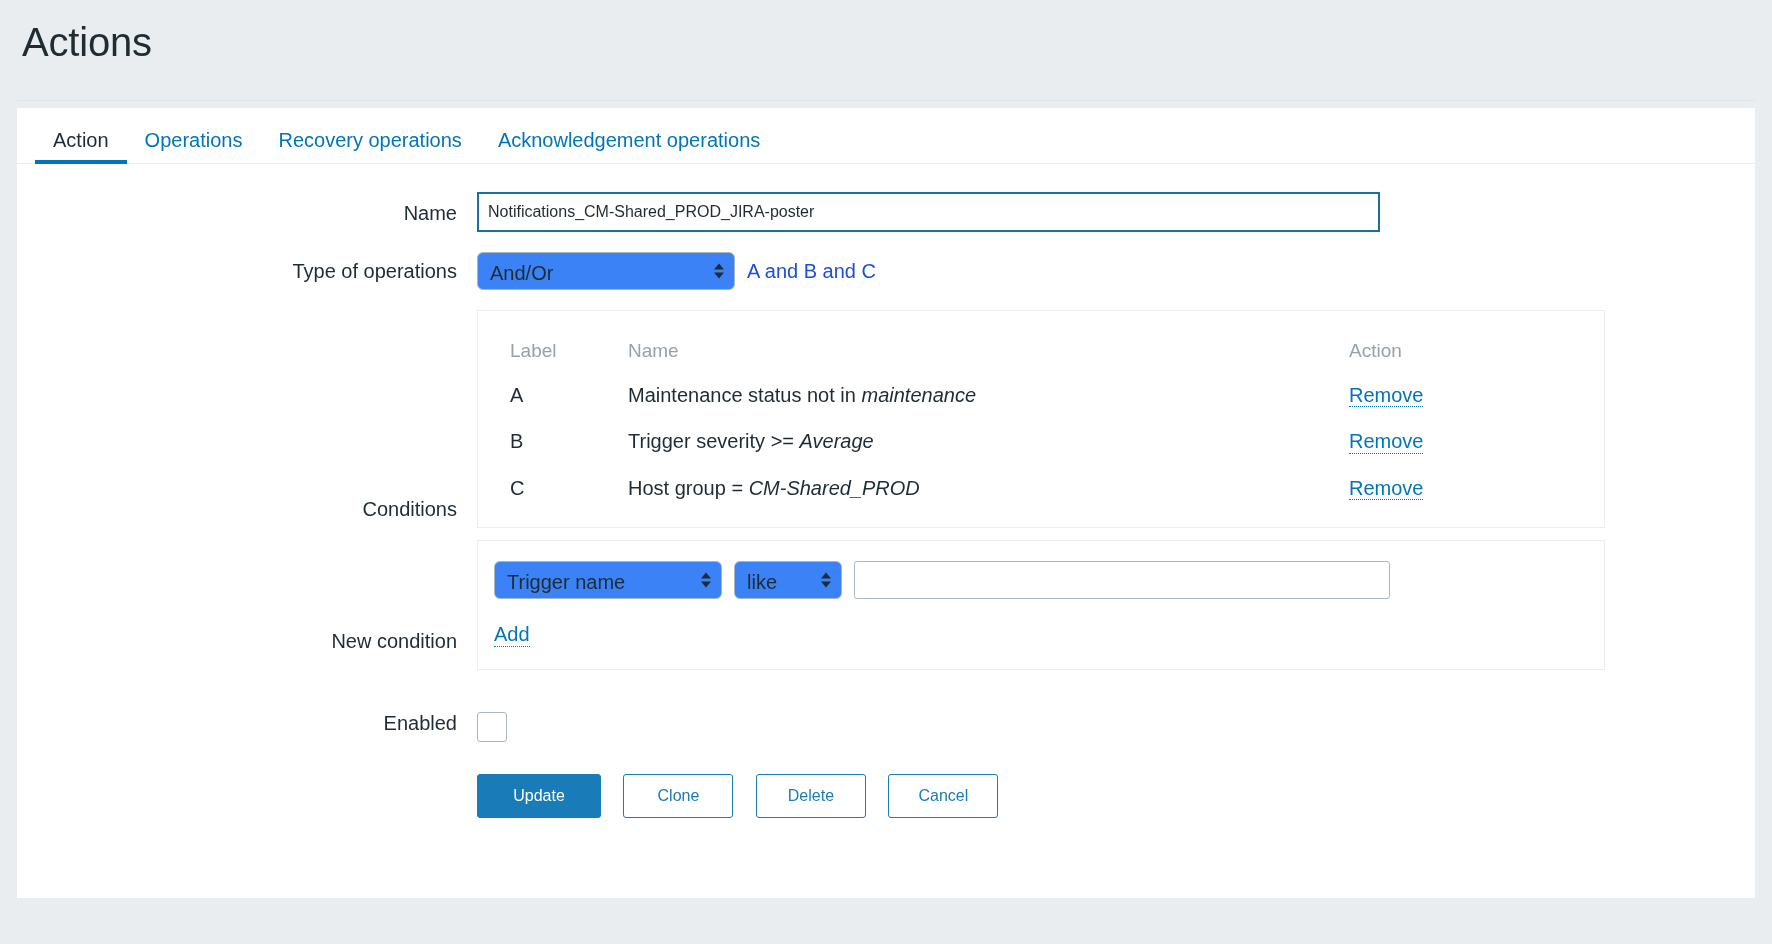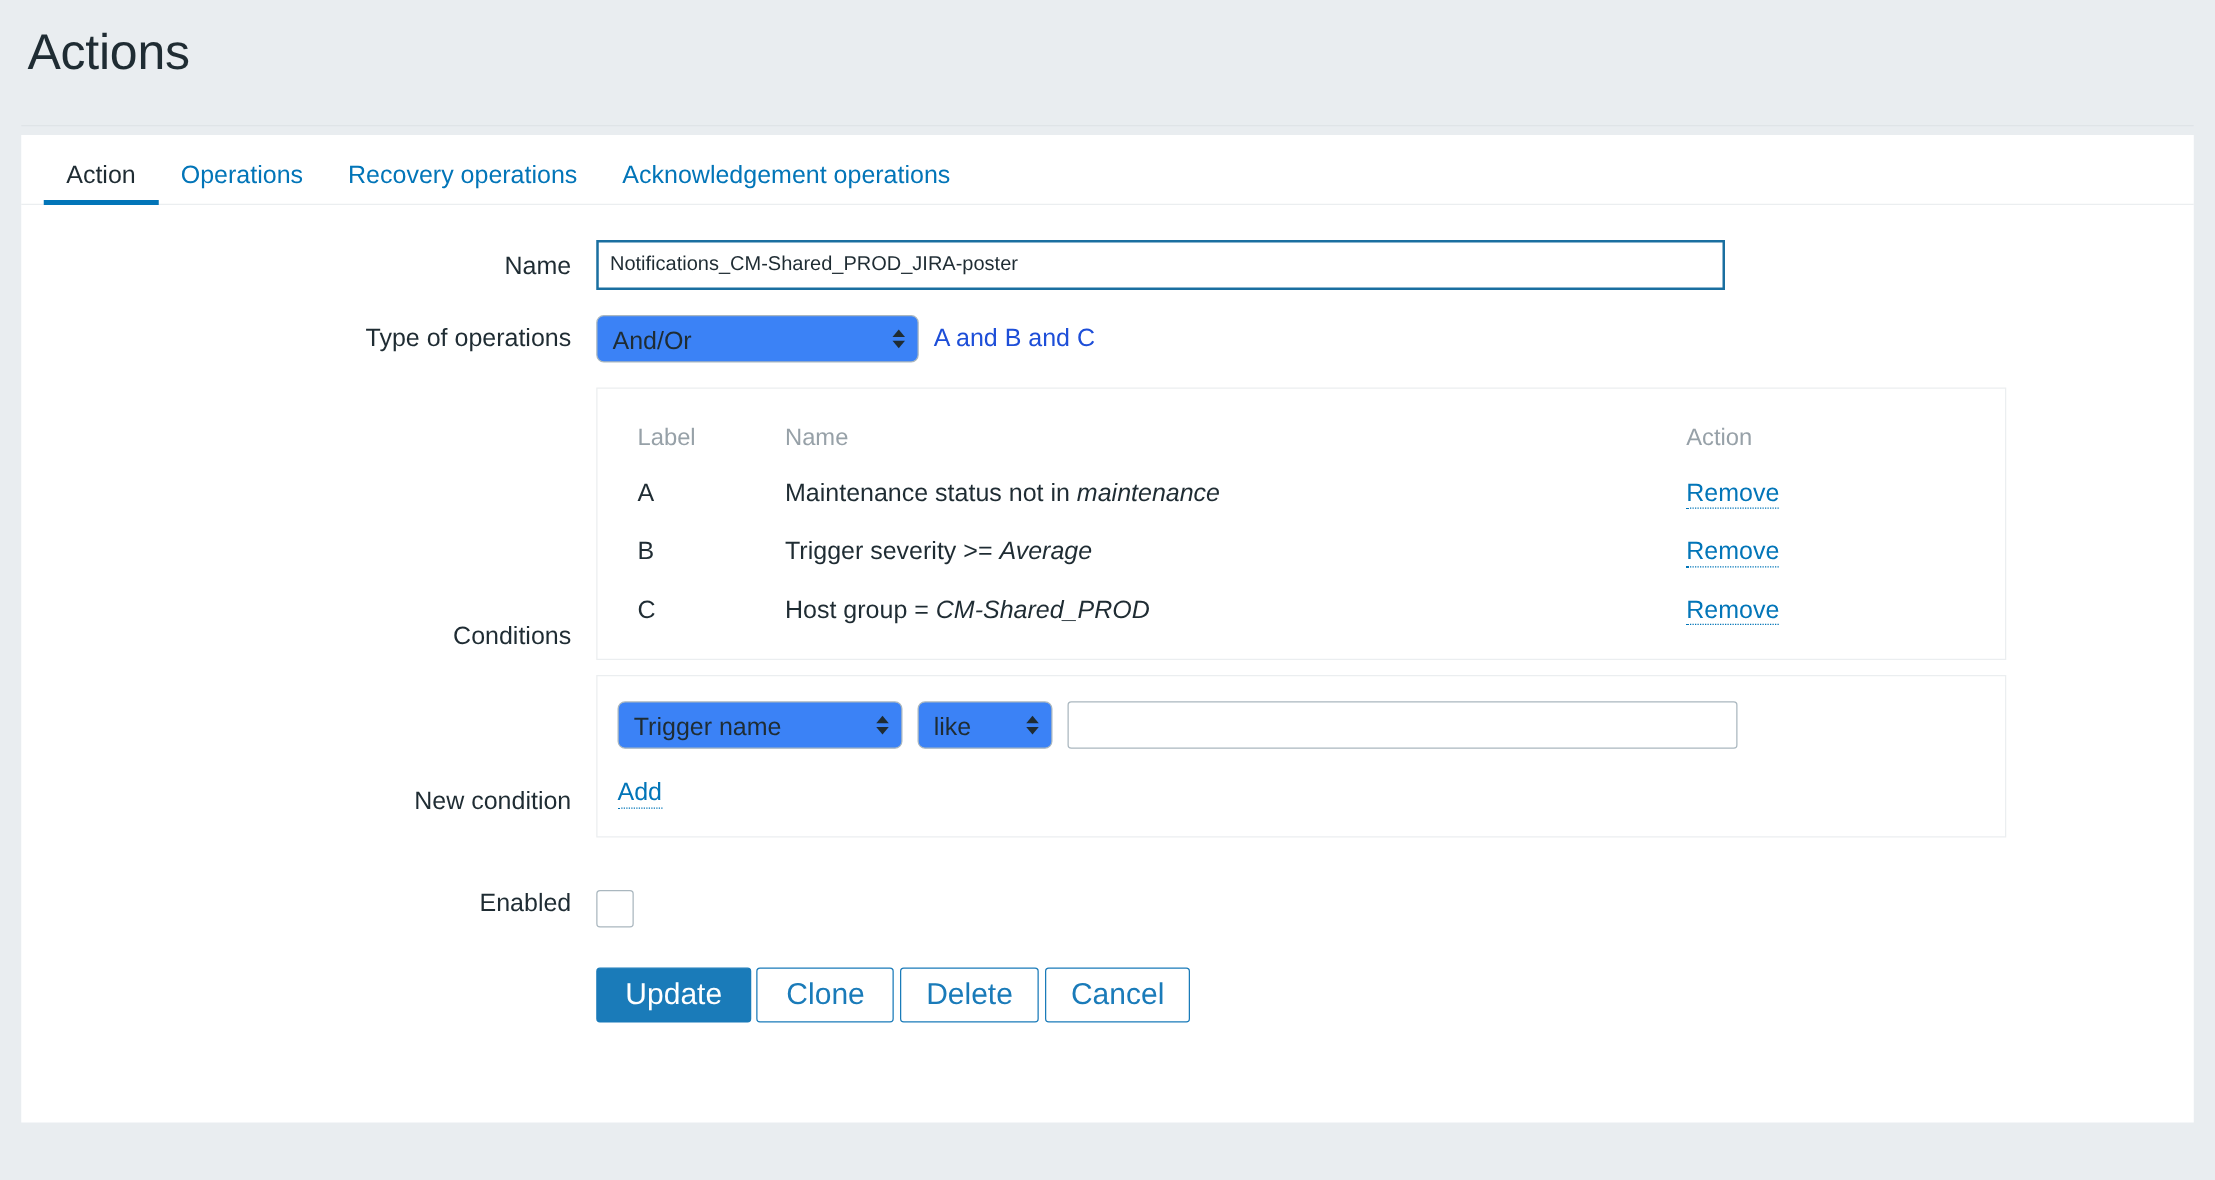--- a/index.html
+++ b/index.html
@@ -259,26 +259,27 @@
     display: inline-block;
     vertical-align: middle;
     margin-top: 4px;
     cursor: pointer;
   }
 
   
   .button-row { margin-top: 32px; padding-bottom: 50px; }
   .btn {
     font-family: "Liberation Sans", sans-serif;
-    font-size: 24px;
+    font-size: 16px;
     height: 44px;
     padding: 0 20px;
     box-sizing: border-box;
     border-radius: 3px;
     cursor: pointer;
+    margin-right: 18px;
     line-height: 42px;
     display: inline-block;
     vertical-align: middle;
   }
   .btn-primary {
     background: #1a7bb9;
     border: 1px solid #1a7bb9;
     color: #ffffff;
     min-width: 124px;
     text-align: center;

